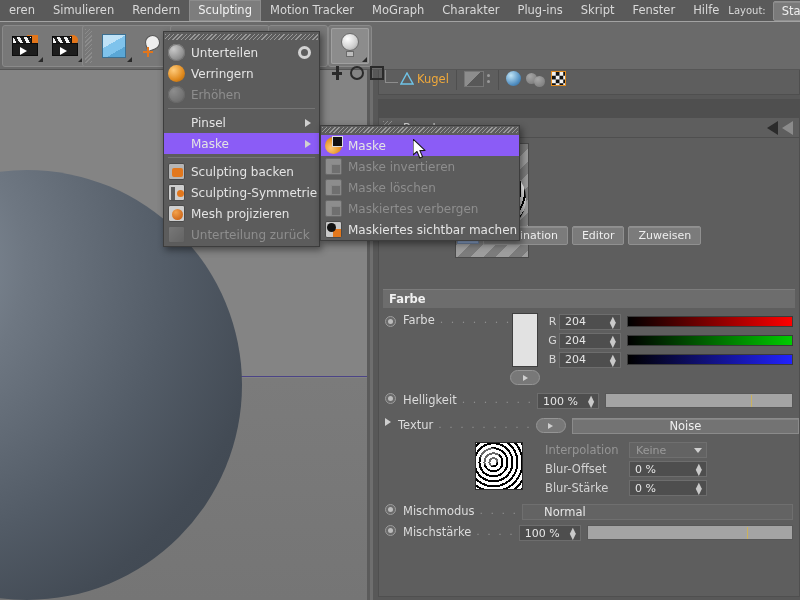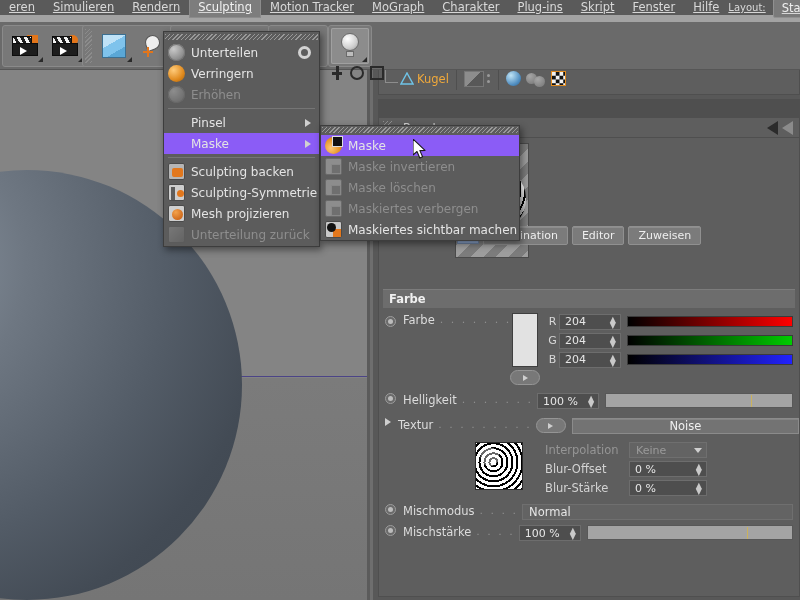--- a/index.html
+++ b/index.html
@@ -10,22 +10,22 @@
     background: #6e6e6e;
     color: #d6d6d6;
     -webkit-font-smoothing: antialiased;
   }
   .app { position:relative; width:800px; height:600px; }
 
   
   .menubar {
     position:absolute; left:0; top:0; width:800px; height:22px;
     background:#5a5a5a;
-    border-bottom:7px solid #a3a3a3;
-    display:flex; align-items:center;text-decoration:underline;
+    border-bottom:1px solid #a3a3a3;
+    display:flex; align-items:center;
   }
   .menubar .mi {
     padding:3px 9px 4px 9px; font-size:11.5px; color:#d9d9d9;
     white-space:nowrap; line-height:14px;
   }
   .menubar .mi.active {
     background:#7d7d7d; color:#f2f2f2;
     box-shadow: inset 0 0 0 1px #8c8c8c;
   }
   .layout-wrap {
@@ -236,21 +236,21 @@
   }
   .sublbl { font-size:11.5px; color:#d3d3d3; }
   .dim { color:#959595; }
   .selfield {
     height:16px; background:#636363; border:1px solid #6f6f6f;
     color:#9a9a9a; font-size:11px; display:flex;align-items:center;
     padding-left:6px; justify-content:space-between; padding-right:4px;
   }
   .flatfield {
     height:16px; background:#636363; border:1px solid #6f6f6f;
-    color:#e6e6e6; font-size:11.5px; display:flex;align-items:center; padding-left:6px;
+    color:#e6e6e6; font-size:11.5px; display:flex;align-items:center; padding-left:21px;
   }
 
   
   .menu {
     position:absolute; z-index:40;
     background:#5c5c5c; border:1px solid #3d3d3d;
     box-shadow: 2px 3px 7px rgba(0,0,0,.45);
     padding:1px 0;
   }
   .menu-grip {

